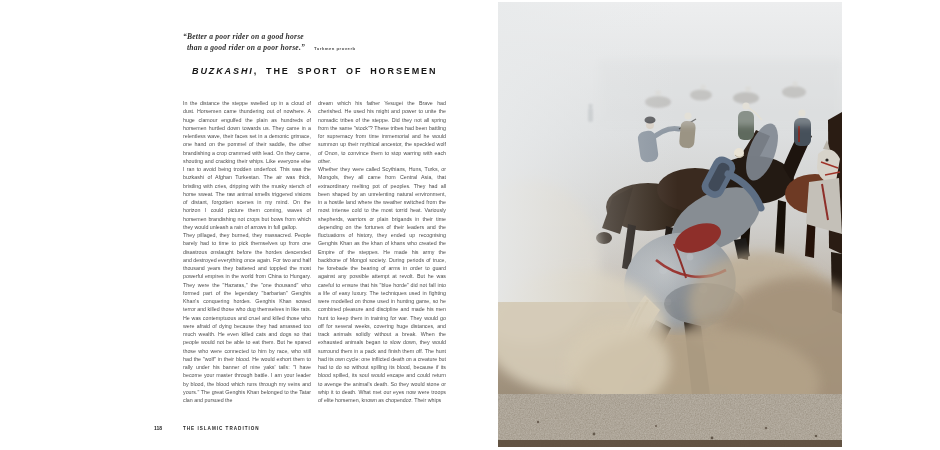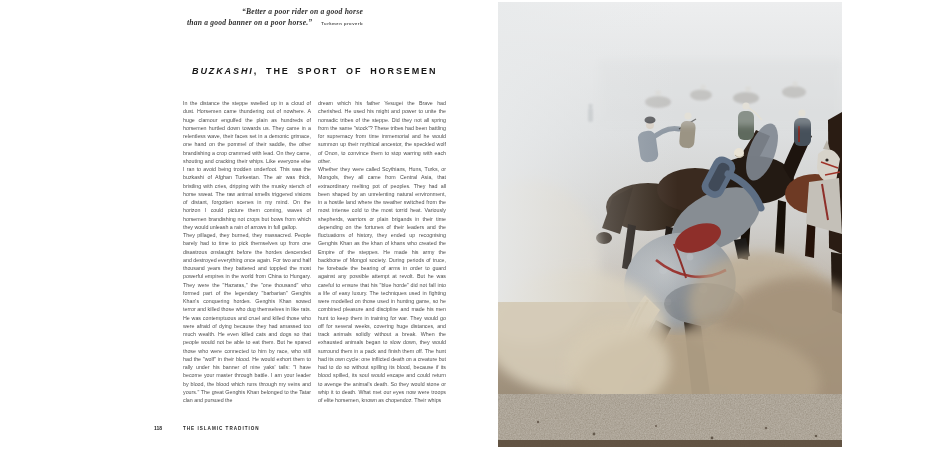--- a/index.html
+++ b/index.html
@@ -3,25 +3,25 @@
 <meta charset="utf-8">
 <style>
   html, body { margin:0; padding:0; background:#ffffff; -webkit-text-size-adjust:none; }
   .canvas {
     position:relative; width:940px; height:450px; overflow:hidden;
     background:var(--page-bg, #ffffff);
     font-family:"Liberation Sans","DejaVu Sans",sans-serif;
   }
   
   .quote {
-    position:absolute; left:183px; top:7px;
+    position:absolute; left:183px; top:32px;
     font-family:"Liberation Serif","DejaVu Serif",serif;
     font-style:italic; font-weight:700;
     font-size:7.6px; line-height:10.8px; letter-spacing:.2px;
-    color:var(--quote-ink,#2f2f2f); white-space:nowrap;text-align:right;
+    color:var(--quote-ink,#2f2f2f); white-space:nowrap;
   }
   .quote .line2 { padding-left:4px; }
   .attr {
     font-family:"Liberation Sans","DejaVu Sans",sans-serif;
     font-style:normal; font-weight:700; font-size:4.2px;
     letter-spacing:.5px; color:#4a4a4a; margin-left:9px;
   }
   .title {
     position:absolute; left:192px; top:66px;
     font-size:9px; font-weight:700; letter-spacing:1.9px; word-spacing:3.5px;
@@ -59,21 +59,21 @@
   .f-turban     { fill:var(--turban-white,#e9e3d5); }
   .f-horse-dark { fill:var(--horse-dark,#2a1c13); }
 </style>
 </head>
 <body>
 
 <div class="canvas">
 
   <div class="quote">
     <div class="line1">“Better a poor rider on a good horse</div>
-    <div class="line2"><span>than a good banner on a poor horse.”</span><span class="attr">Turkmen proverb</span></div>
+    <div class="line2"><span>than a good rider on a poor horse.”</span><span class="attr">Turkmen proverb</span></div>
   </div>
 
   <div class="title">
     <span class="it">BUZKASHI</span><span>, THE SPORT OF HORSEMEN</span>
   </div>
 
   <div class="col col1">
     <p>In the distance the steppe swelled up in a cloud of dust. Horsemen came thundering out of nowhere. A huge clamour engulfed the plain as hundreds of horsemen hurtled down towards us. They came in a relentless wave, their faces set in a demonic grimace, one hand on the pommel of their saddle, the other brandishing a crop crammed with lead. On they came, shouting and cracking their whips. Like everyone else I ran to avoid being trodden underfoot. This was the buzkashi of Afghan Turkestan. The air was thick, bristling with cries, dripping with the musky stench of horse sweat. The raw animal smells triggered visions of distant, forgotten scenes in my mind. On the horizon I could picture them coming, waves of horsemen brandishing not crops but bows from which they would unleash a rain of arrows in full gallop.</p>
     <p>They pillaged, they burned, they massacred. People barely had to time to pick themselves up from one disastrous onslaught before the hordes descended and destroyed everything once again. For two and half thousand years they battered and toppled the most powerful empires in the world from China to Hungary. They were the "Hazaras," the "one thousand" who formed part of the legendary "barbarian" Genghis Khan's conquering hordes. Genghis Khan sowed terror and killed those who dug themselves in like rats. He was contemptuous and cruel and killed those who were afraid of dying because they had amassed too much wealth. He even killed cats and dogs so that people would not be able to eat them. But he spared those who were connected to him by race, who still had the "wolf" in their blood. He would exhort them to rally under his banner of nine yaks' tails: "I have become your master through battle. I am your leader by blood, the blood which runs through my veins and yours." The great Genghis Khan belonged to the Tatar clan and pursued the</p>
   </div>

